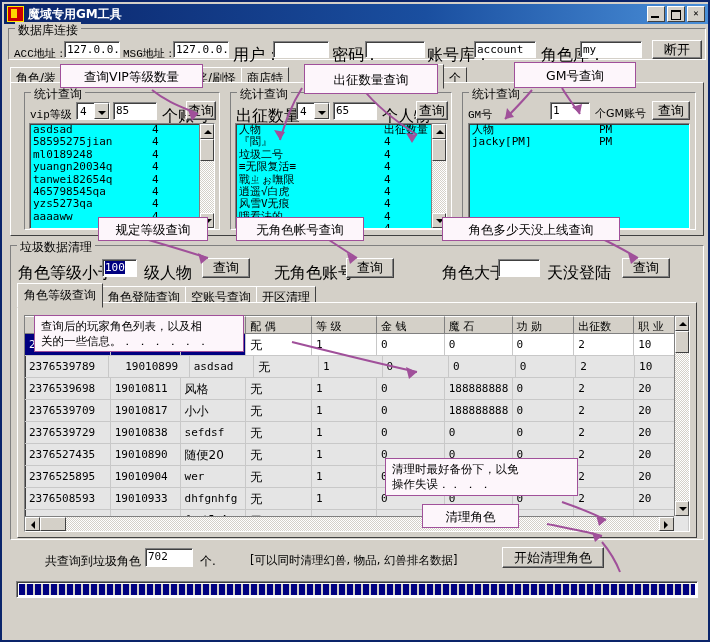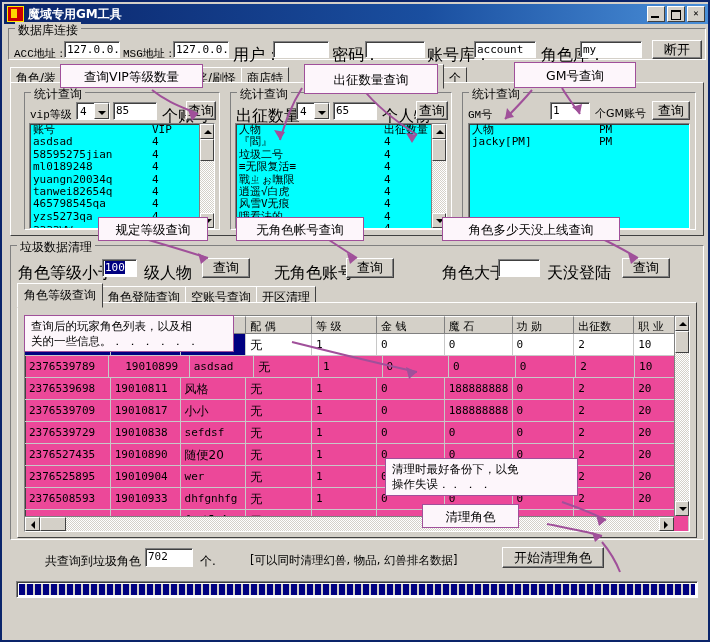--- a/index.html
+++ b/index.html
@@ -160,21 +160,21 @@
     padding:3px 6px 3px 6px;position:relative;z-index:3;
   }
   .tabpanel{
     position:absolute;background:#d4d0c8;box-sizing:border-box;
     border-top:1px solid #fff;border-left:1px solid #fff;
     border-right:1px solid #404040;border-bottom:1px solid #404040;
   }
 
   
   .grid{
-    position:absolute;background:#ec4899;box-sizing:border-box;
+    position:absolute;background:#e5e5e5;box-sizing:border-box;
     border:1px solid #808080;border-right-color:#fff;border-bottom-color:#fff;
     box-shadow:inset 1px 1px 0 #404040;overflow:hidden;
   }
   .ghdr{display:flex;height:18px;background:#d4d0c8;}
   .gh{
     box-sizing:border-box;border-right:1px solid #808080;
     border-bottom:1px solid #808080;
     background:#d4d0c8;
     font-size:11px;text-align:left;padding:2px 0 0 4px;
     white-space:nowrap;overflow:hidden;
@@ -297,24 +297,20 @@
   <div class="lbl lbl-mono" style="left:28px;top:105px;">vip等级</div>
   <div class="combo" style="left:74px;top:100px;width:34px;height:18px;">
     <span class="cv">4</span>
     <span class="carrow"></span>
   </div>
   <div class="txt" style="left:111px;top:100px;width:44px;height:18px;">85</div>
   <div class="lbl" style="left:160px;top:104px;">个账号</div>
   <div class="btn" style="left:184px;top:99px;width:30px;height:19px;">查询</div>
 
   <div class="listbox" style="left:27px;top:121px;width:186px;height:106px;">
-    <div class="lrow hdr">
-      <span class="c1">账号</span>
-      <span class="c2">VIP</span>
-    </div>
     <div class="lrow">
           <span class="c1">asdsad</span>
           <span class="c2">4</span>
         </div>
     <div class="lrow">
           <span class="c1">58595275jian</span>
           <span class="c2">4</span>
         </div>
     <div class="lrow">
           <span class="c1">ml0189248</span>
@@ -642,20 +638,20 @@
   </svg>
 
   <div class="callout" style="left:58px;top:62px;width:143px;height:24px;">查询VIP等级数量</div>
   <div class="callout" style="left:302px;top:62px;width:134px;height:30px;">出征数量查询</div>
   <div class="callout" style="left:512px;top:60px;width:122px;height:26px;">GM号查询</div>
 
   <div class="callout" style="left:96px;top:215px;width:110px;height:24px;">规定等级查询</div>
   <div class="callout" style="left:222px;top:215px;width:128px;height:24px;margin-left:12px;">无角色帐号查询</div>
   <div class="callout" style="left:440px;top:215px;width:178px;height:24px;">角色多少天没上线查询</div>
 
-  <div class="callout lft" style="left:22px;top:313px;width:210px;height:37px;font-size:11.5px;line-height:15px;">查询后的玩家角色列表，以及相
+  <div class="callout lft" style="left:32px;top:313px;width:210px;height:37px;font-size:11.5px;line-height:15px;">查询后的玩家角色列表，以及相
 关的一些信息。． ． ． ． ． ．</div>
   <div class="callout lft" style="left:383px;top:456px;width:193px;height:38px;font-size:11.5px;line-height:15px;">清理时最好备份下，以免
 操作失误．． ． ．</div>
   <div class="callout" style="left:420px;top:502px;width:97px;height:24px;">清理角色</div>
 
  </div>
 </div>
 
 </body></html>

